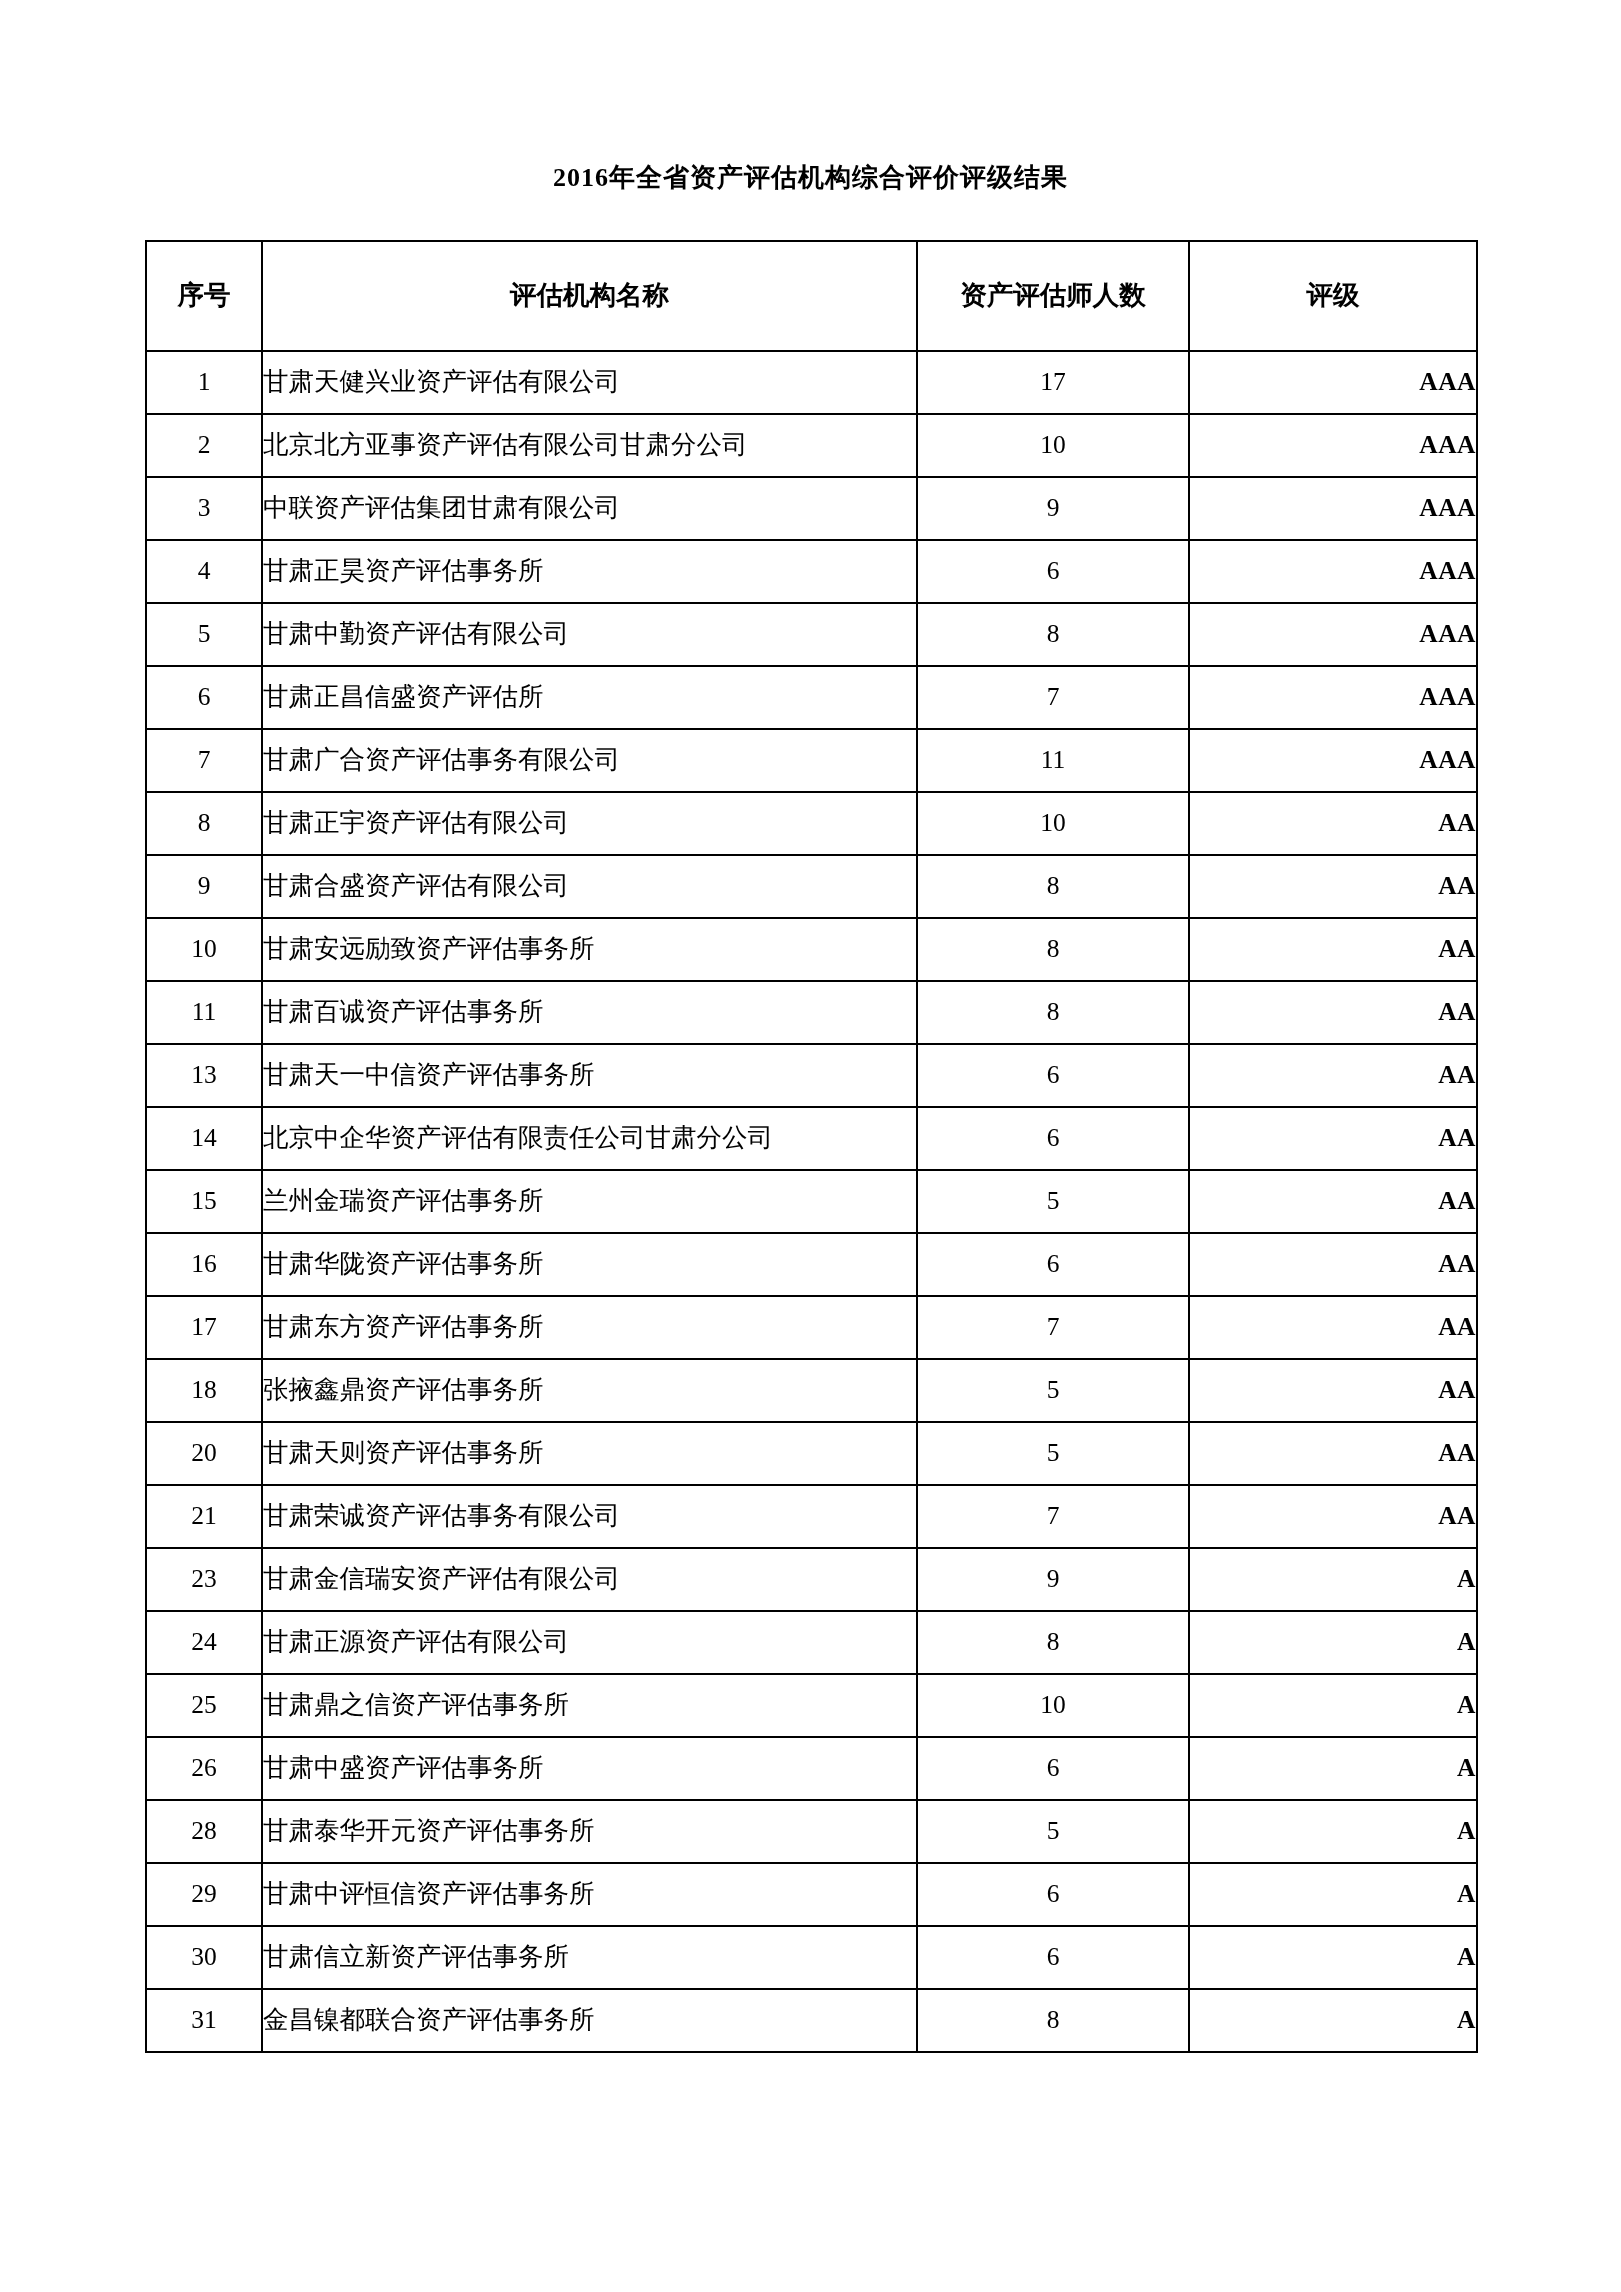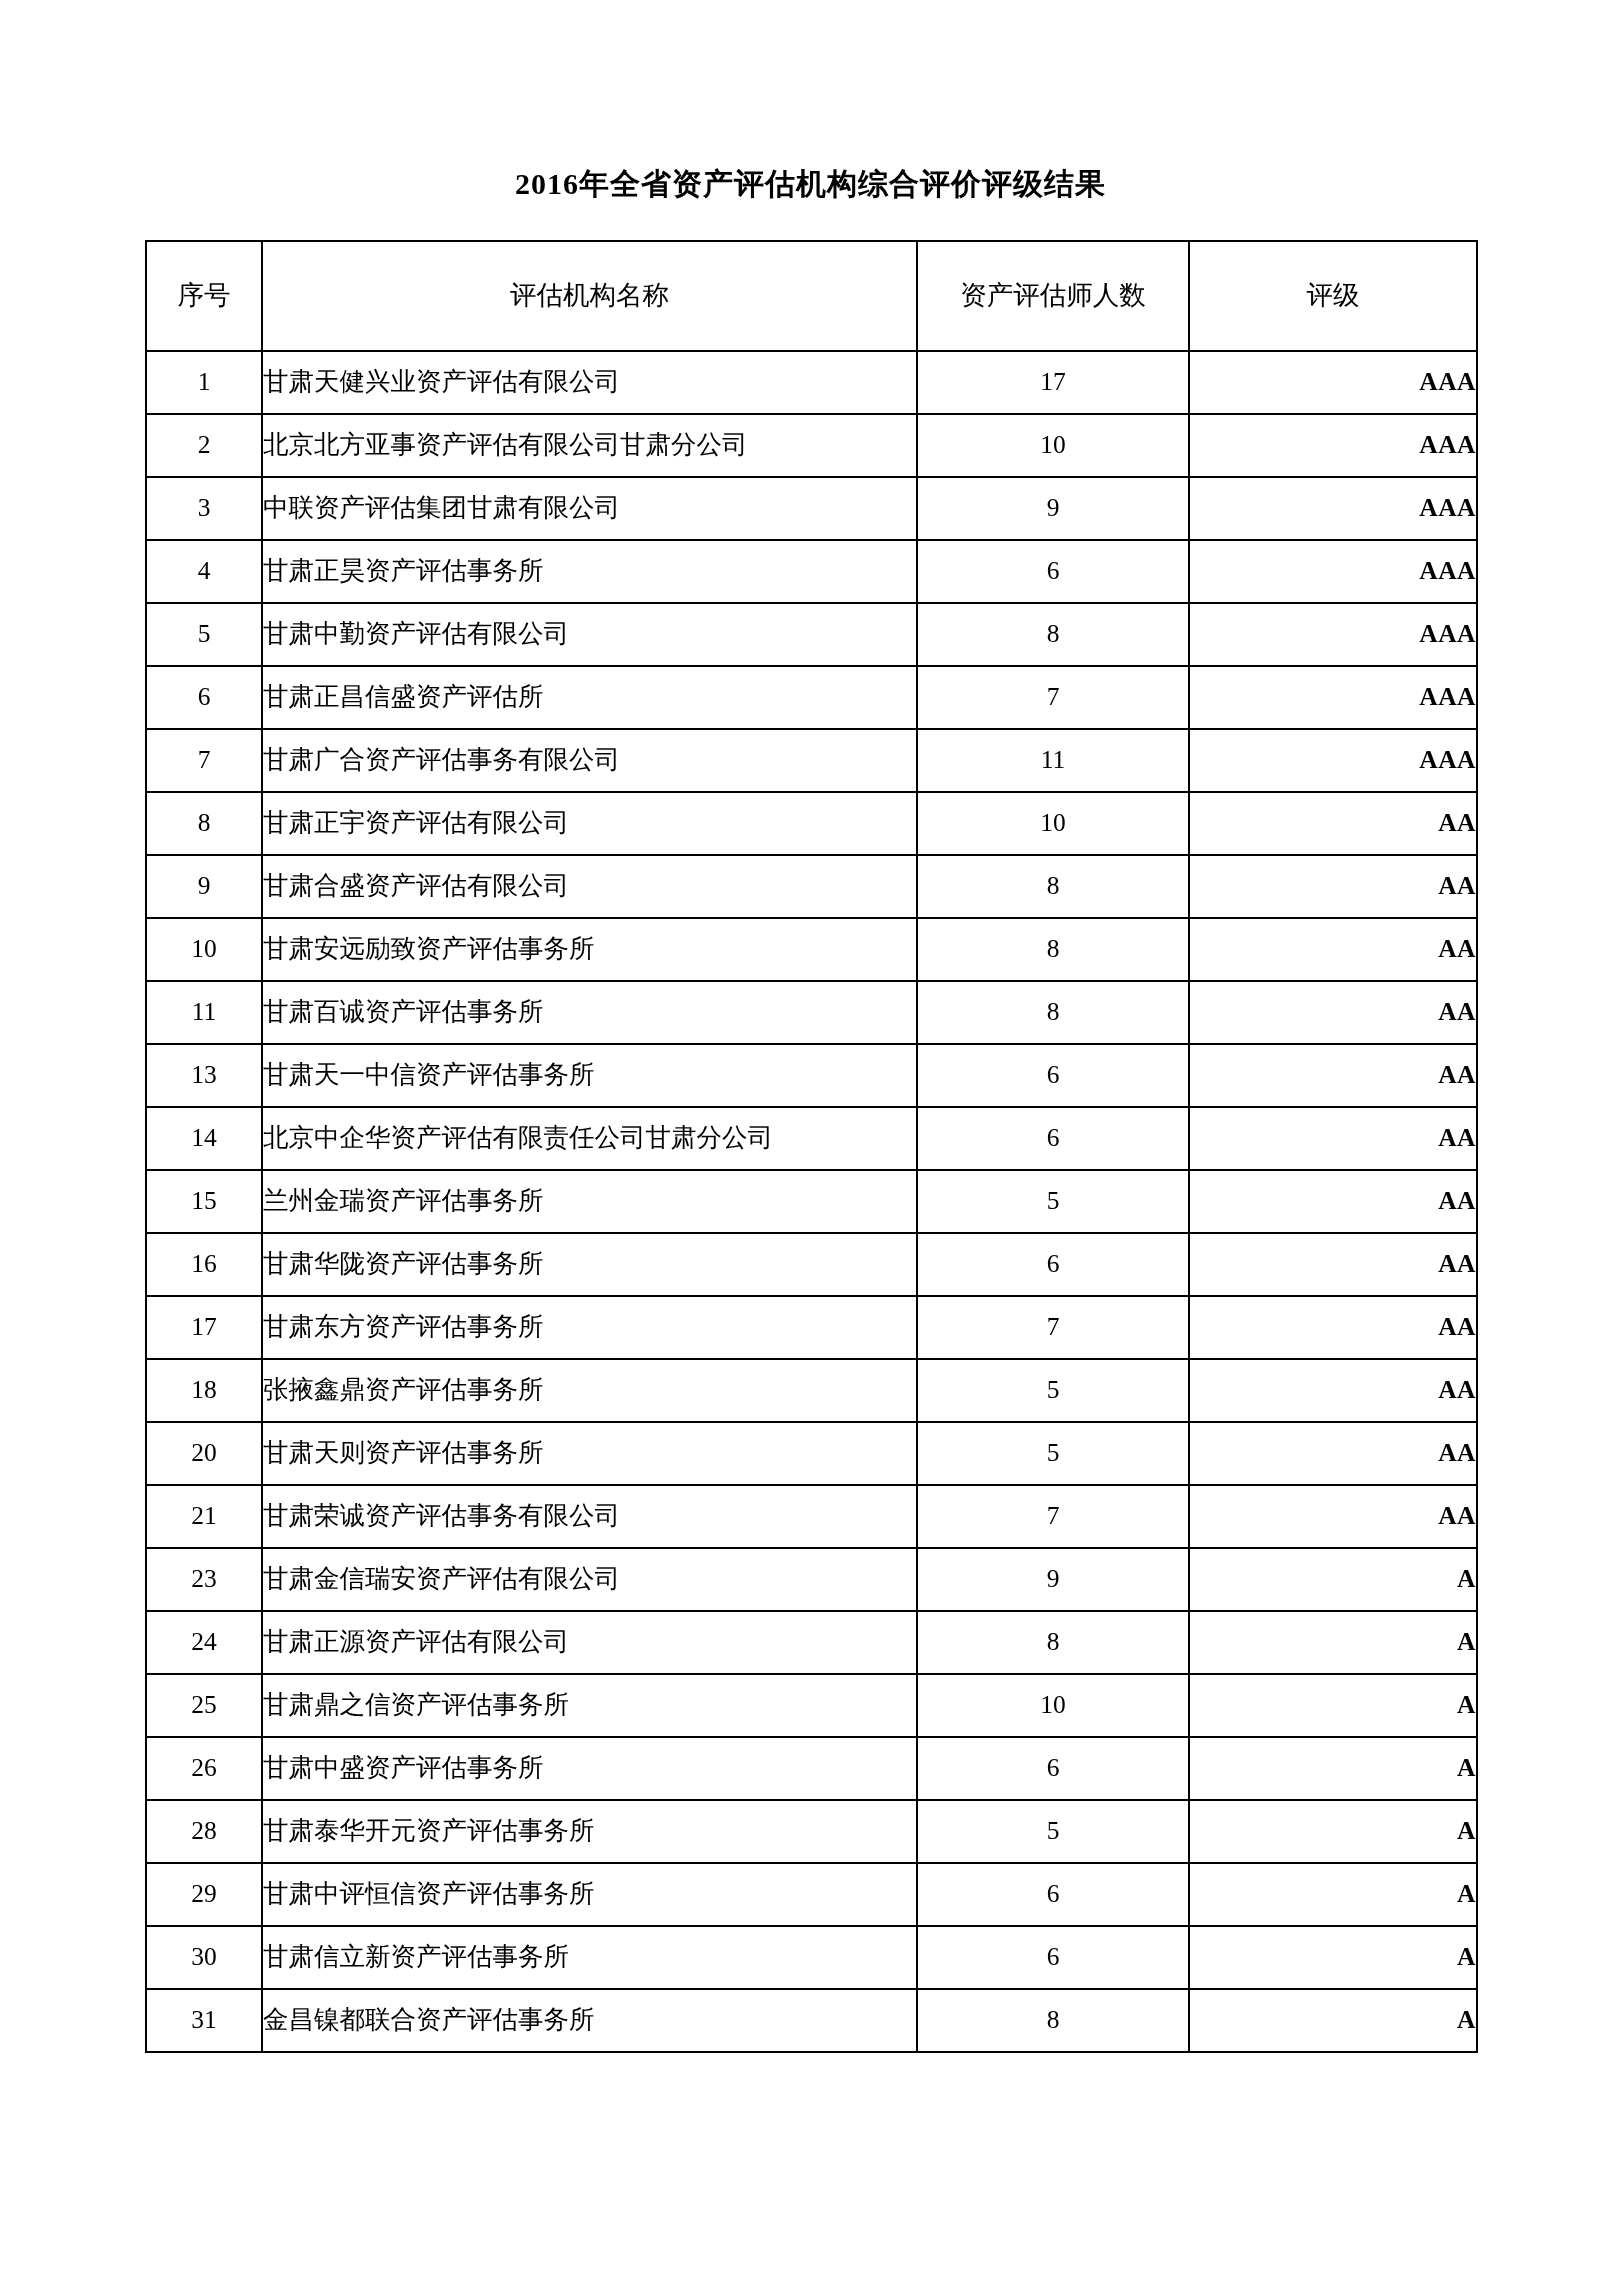--- a/index.html
+++ b/index.html
@@ -22,21 +22,21 @@
     box-sizing: border-box;
     background: #ffffff;
     overflow: hidden;
   }
   .doc-title {
     position: absolute;
     left: 0;
     top: 147px;
     width: 1621px;
     text-align: center;
-    font-size: 30px;
+    font-size: 26px;
     font-weight: bold;
     letter-spacing: 1px;
     line-height: 1.1;
     font-family: "Liberation Serif", "DejaVu Serif", serif;
   }
   .table-wrap {
     position: absolute;
     left: 145px;
     top: 240px;
     width: 1331px;
@@ -56,21 +56,21 @@
   table.results td {
     border: 2px solid #000;
     padding: 0;
     font-size: 25.5px;
     line-height: 1.2;
     vertical-align: middle;
     font-family: "Liberation Serif", "DejaVu Serif", serif;
   }
   table.results thead th {
     height: 108px;
-    font-weight: normal;
+    font-weight: bold;
     text-align: center;
     font-size: 26.5px;
     margin-left: 31px;
   }
   table.results tbody td {
     height: 61px;
   }
   td.cell-seq {
     text-align: center;
     font-size: 24.5px;

